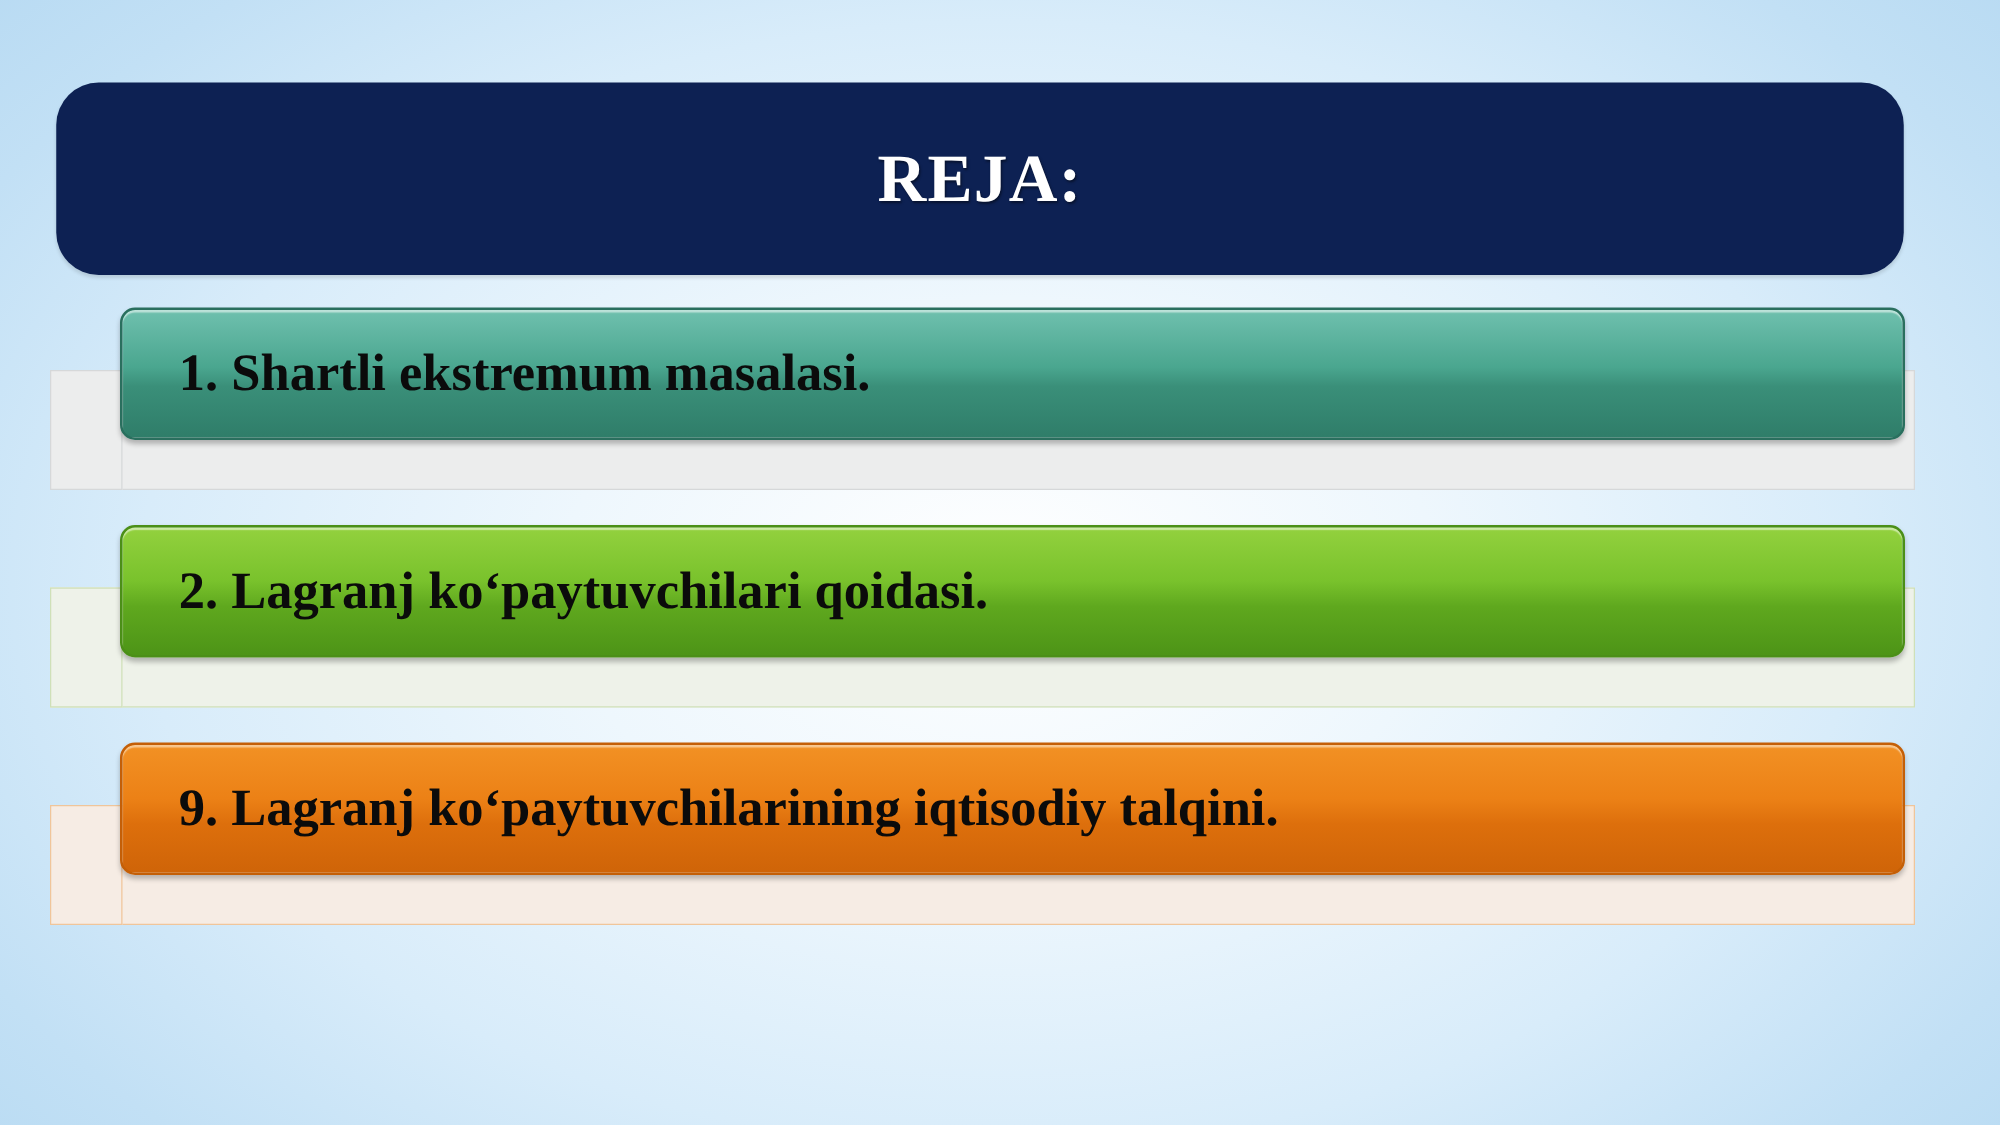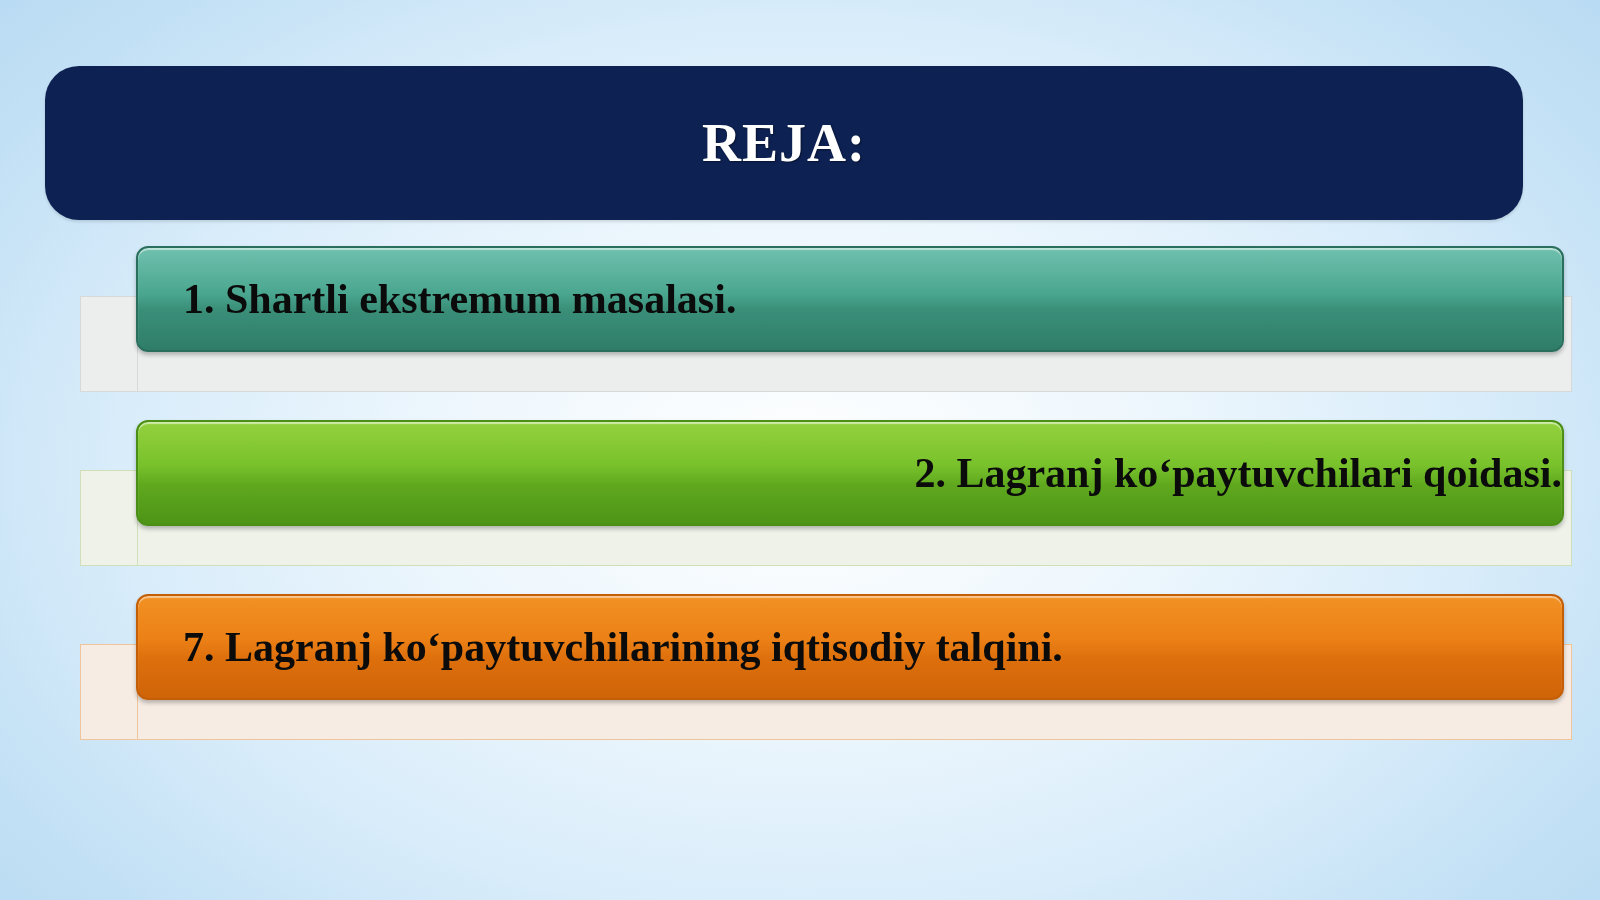--- a/index.html
+++ b/index.html
@@ -41,24 +41,23 @@
     color: #ffffff;
     font-size: 54px;
     font-weight: bold;
     letter-spacing: 1px;
     text-shadow: 1px 1px 2px rgba(0,0,0,0.45);
   }
 
   
   .items {
     position: absolute;
-    left: 16px;
+    left: 0;
     top: 240px;
     width: 1495px;
-    padding-left: 24px;
   }
   .item-row {
     position: relative;
     height: 174px;
   }
 
   
   .back-plate {
     position: absolute;
     left: 40px;
@@ -99,21 +98,20 @@
 
   .bar.teal {
     background: linear-gradient(180deg, #6fc0ae 0%, #4aa68f 45%, #3a8f79 60%, #2f7d69 100%);
     border: 2px solid #2a6f5e;
     box-shadow: inset 0 2px 1px rgba(255,255,255,0.55), 0 3px 4px rgba(0,0,0,0.25);
   }
   .bar.green {
     background: linear-gradient(180deg, #93d13e 0%, #79c22c 42%, #5fa81e 62%, #4d9417 100%);
     border: 2px solid #4b8f17;
     box-shadow: inset 0 2px 1px rgba(255,255,255,0.55), 0 3px 4px rgba(0,0,0,0.25);
-    justify-content: flex-end;
   }
   .bar.orange {
     background: linear-gradient(180deg, #f29124 0%, #ec8116 42%, #dd6f0c 62%, #cf6408 100%);
     border: 2px solid #c45f07;
     box-shadow: inset 0 2px 1px rgba(255,255,255,0.5), 0 3px 4px rgba(0,0,0,0.25);
   }
 
   
   .notch {
     position: absolute;
@@ -158,18 +156,18 @@
       <div class="notch green-tint"></div>
       <div class="bar green">
         <span class="bar-label">2. Lagranj ko‘paytuvchilari qoidasi.</span>
       </div>
     </div>
 
     <div class="item-row">
       <div class="back-plate orange-tint"></div>
       <div class="notch orange-tint"></div>
       <div class="bar orange">
-        <span class="bar-label">7. Lagranj ko‘paytuvchilarining iqtisodiy talqini.</span>
+        <span class="bar-label">9. Lagranj ko‘paytuvchilarining iqtisodiy talqini.</span>
       </div>
     </div>
 
   </div>
 </div>
 
 </body></html>

